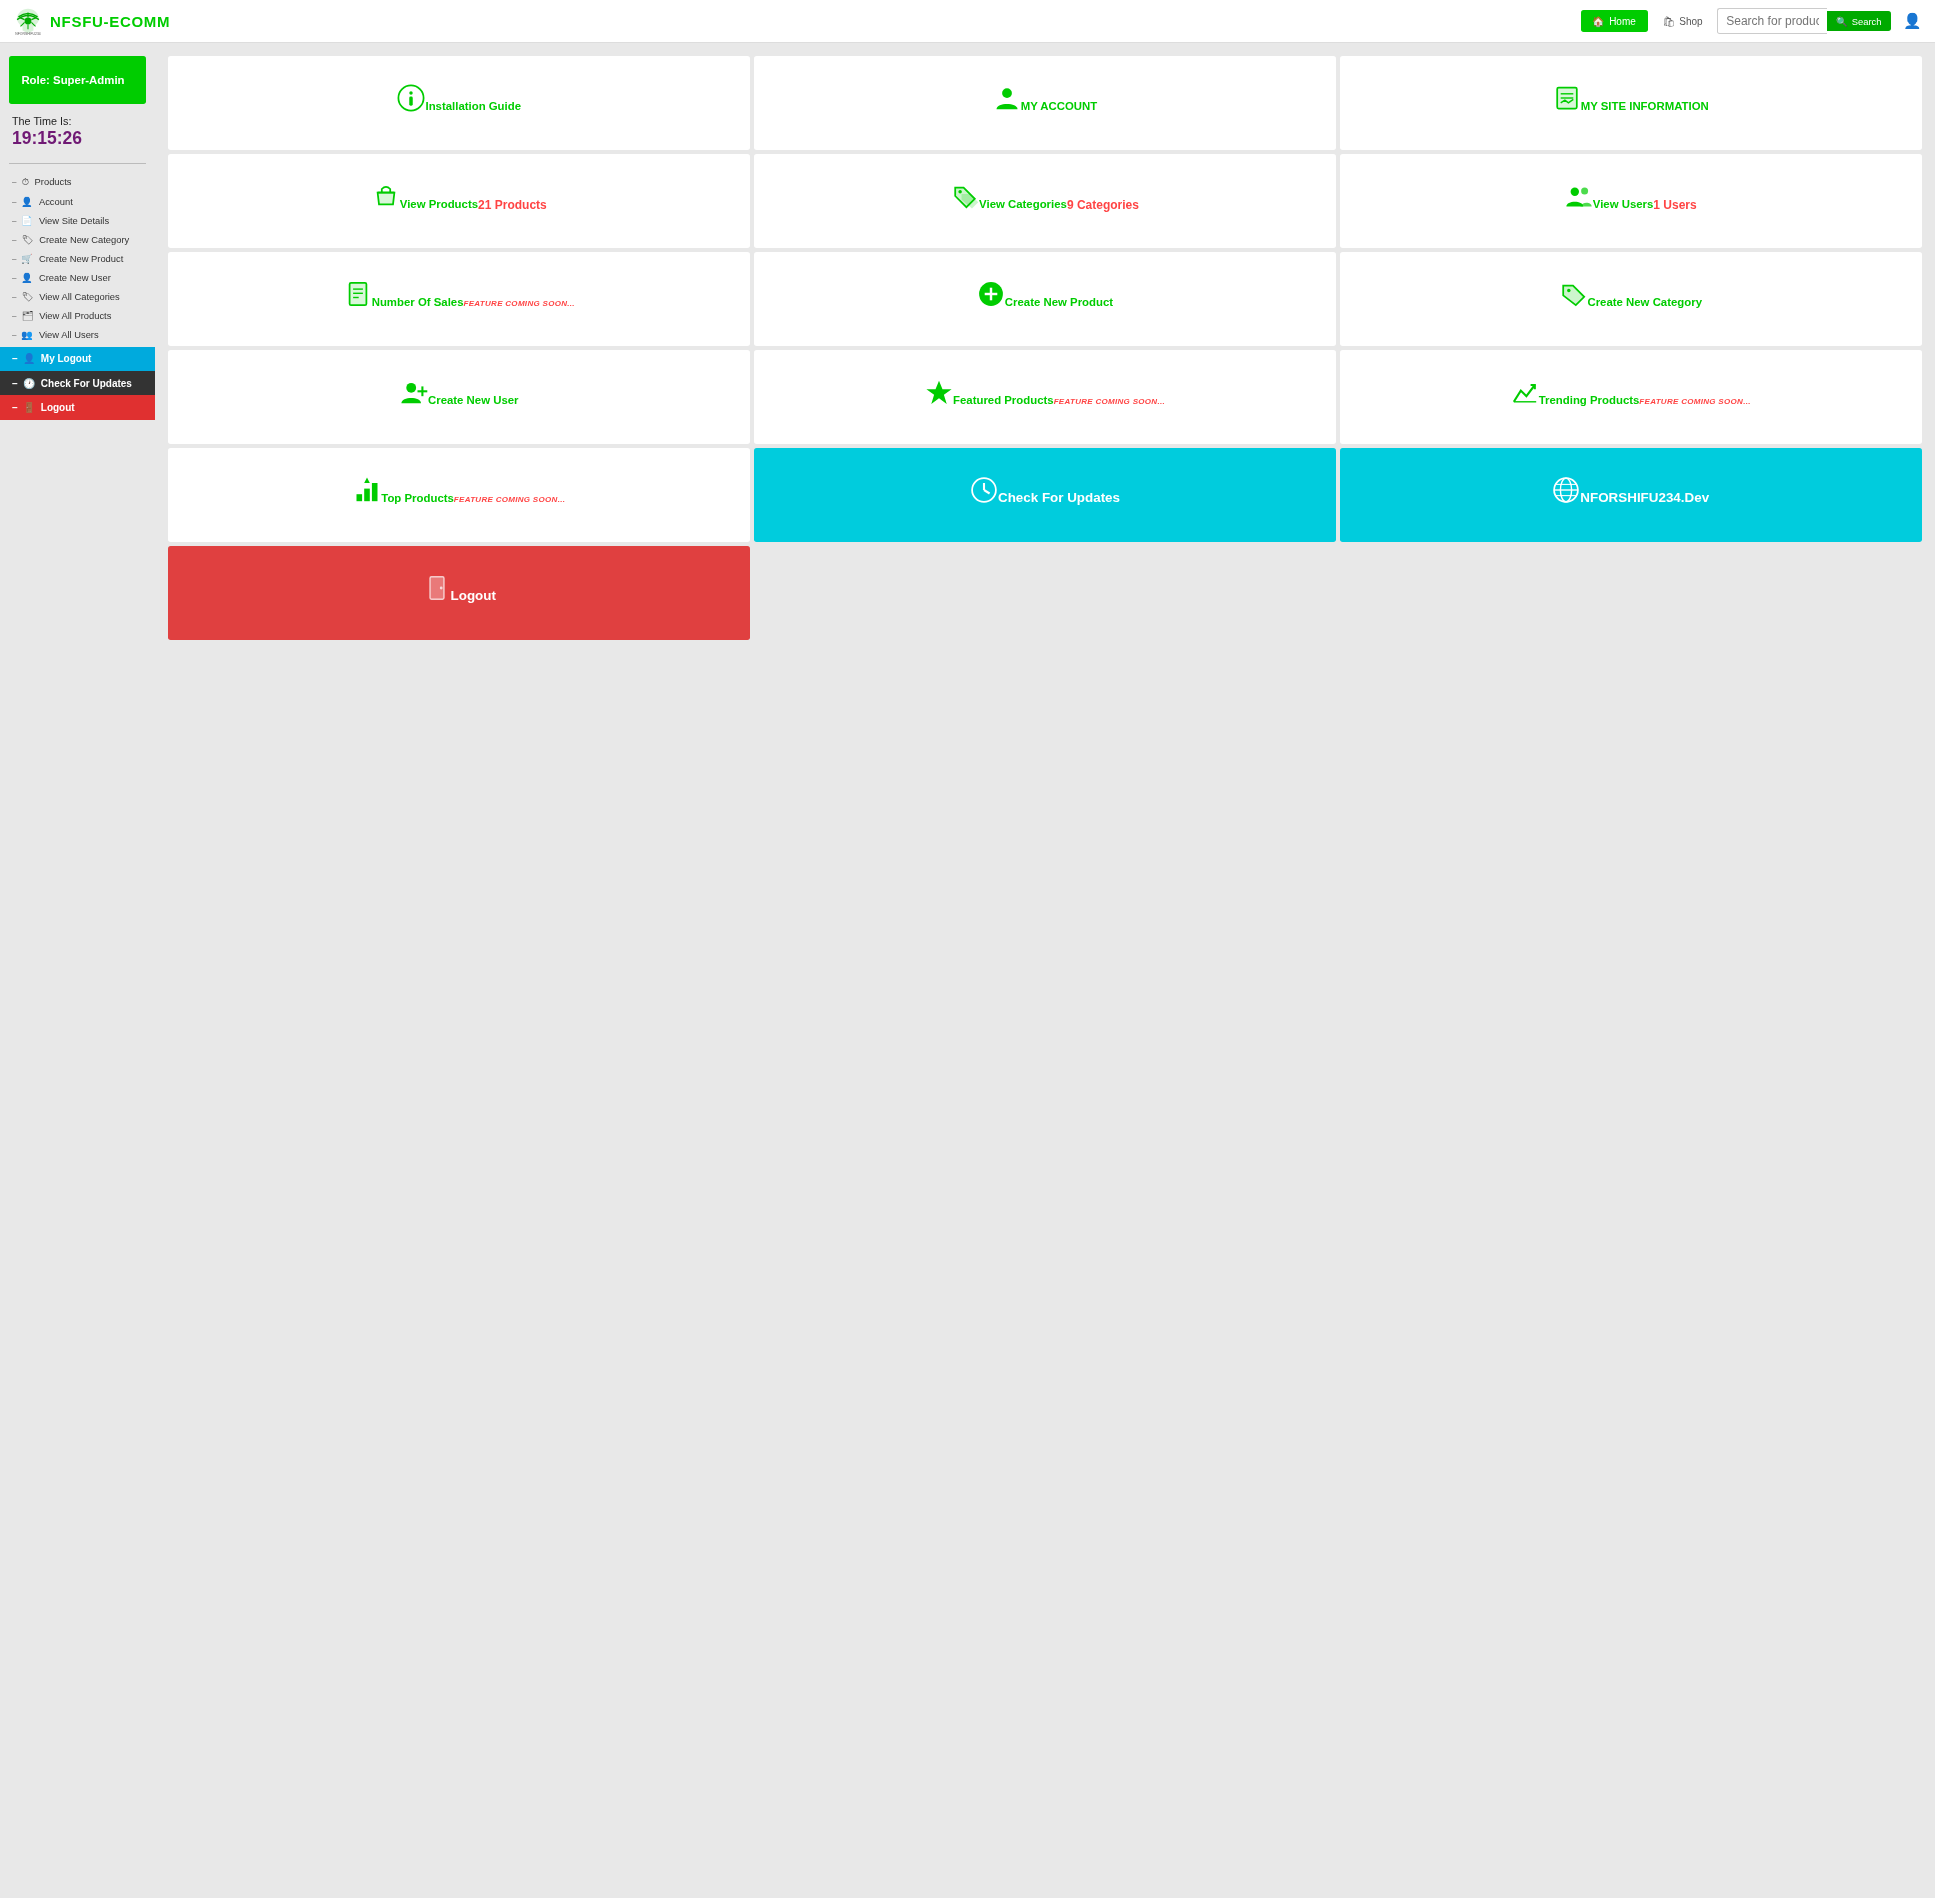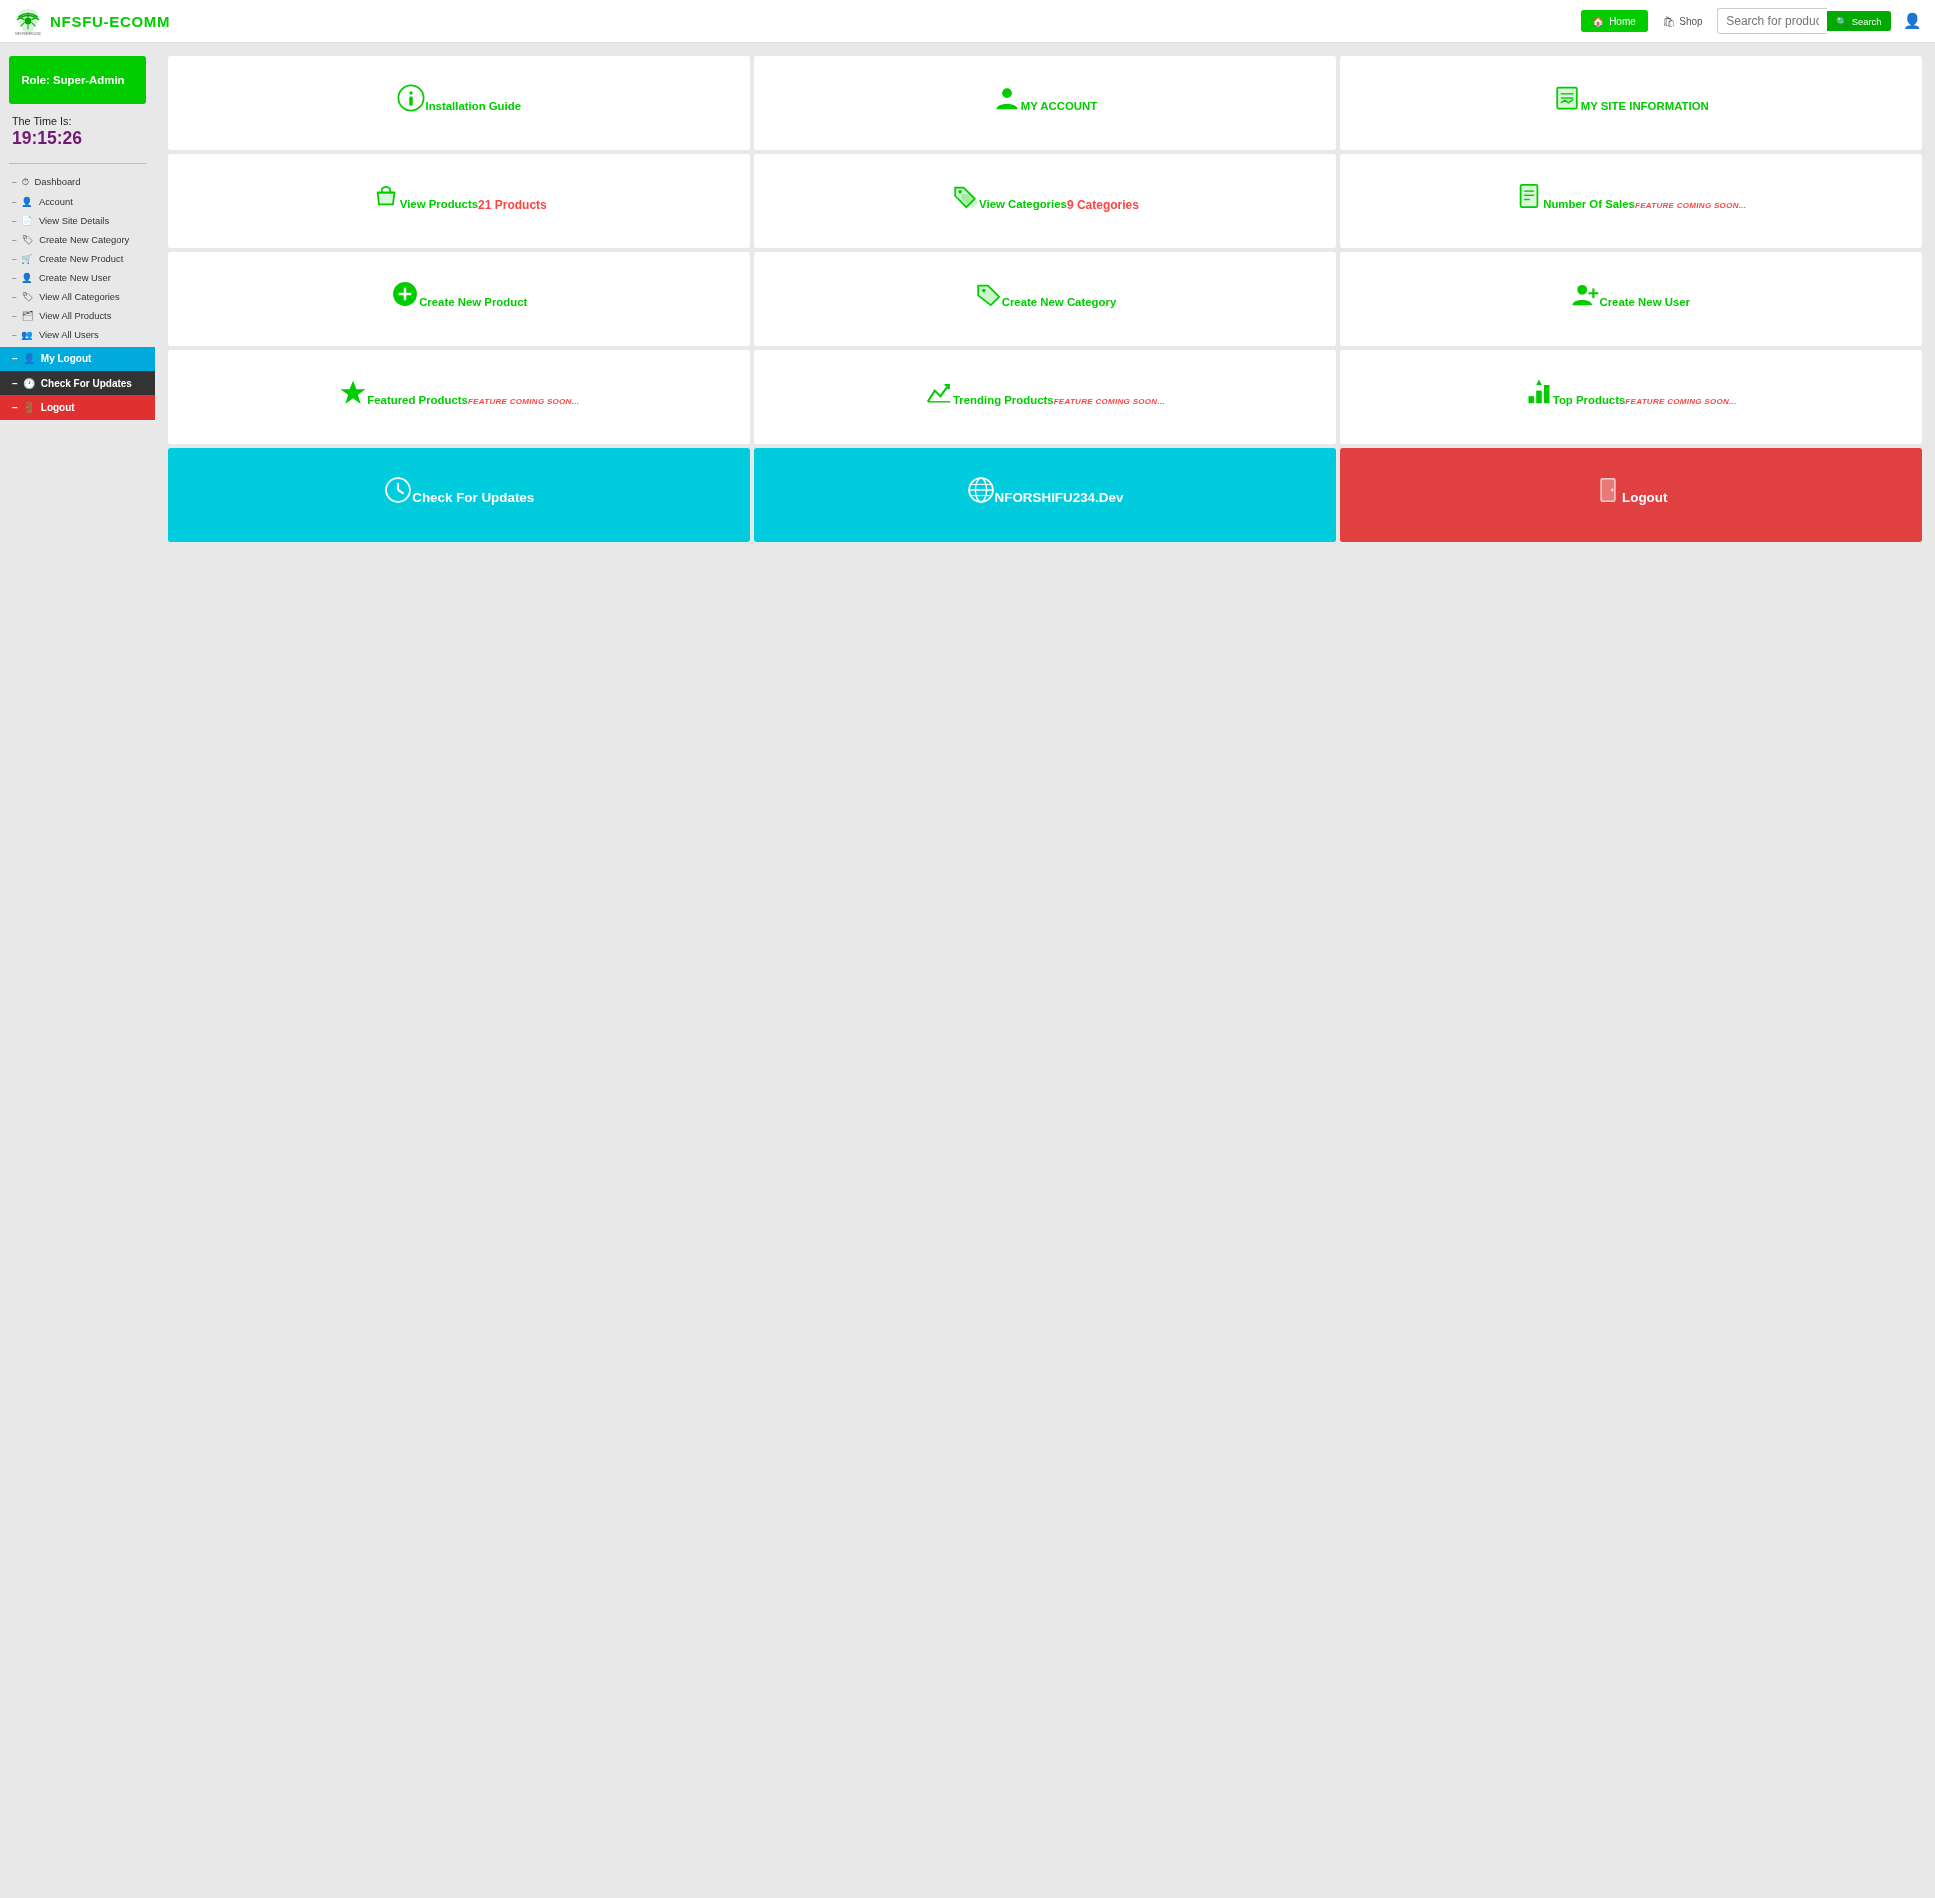--- a/index.html
+++ b/index.html
@@ -290,21 +290,21 @@
 
   <aside class="sidebar">
     <div class="role-badge">Role: Super-Admin</div>
     <div class="time-label">The Time Is:</div>
     <div class="time-value">19:15:26</div>
     <hr class="sidebar-divider">
     <ul class="sidebar-nav">
       <li>
           <span class="nav-dash">–</span>
           <span>⏱</span>
-          <span>Dashboard</span>
+          <span>Products</span>
         </li>
       <li>
           <span class="nav-dash">–</span>
           <span>👤</span>
           <span>Account</span>
         </li>
       <li>
           <span class="nav-dash">–</span>
           <span>📄</span>
           <span>View Site Details</span>
@@ -402,20 +402,30 @@
               <path d="M6 20 L6 8 L18 8 L34 24 L22 36 Z" fill="#00cc00" opacity="0.2"></path>
               <path d="M6 20 L6 8 L18 8 L34 24 L22 36 Z" stroke="#00cc00" stroke-width="2.5" fill="none"></path>
               <circle cx="13" cy="14" r="2.5" fill="#00cc00"></circle>
               <path d="M13 22 L13 14 L25 14 L37 26 L28 35 Z" fill="#00cc00" opacity="0.2" transform="translate(2,3)"></path>
             </svg></div>
           <div class="card-title">View Categories</div>
           <div class="card-count">9 Categories</div>
         </div>
         <div class="card">
           <div class="card-icon"><svg viewBox="0 0 40 40" class="icon-svg">
+              <circle cx="14" cy="14" r="6" fill="#00cc00"></circle>
+              <path d="M2 35 C2 26 26 26 26 35" fill="#00cc00"></path>
+              <circle cx="28" cy="13" r="5" fill="#00cc00" opacity="0.7"></circle>
+              <path d="M22 35 C24 28 38 28 38 35" fill="#00cc00" opacity="0.7"></path>
+            </svg></div>
+          <div class="card-title">View Users</div>
+          <div class="card-count">1 Users</div>
+        </div>
+        <div class="card">
+          <div class="card-icon"><svg viewBox="0 0 40 40" class="icon-svg">
               <rect x="8" y="4" width="24" height="32" rx="2" fill="#00cc00" opacity="0.15"></rect>
               <rect x="8" y="4" width="24" height="32" rx="2" stroke="#00cc00" stroke-width="2.5" fill="none"></rect>
               <line x1="13" y1="13" x2="27" y2="13" stroke="#00cc00" stroke-width="2"></line>
               <line x1="13" y1="19" x2="27" y2="19" stroke="#00cc00" stroke-width="2"></line>
               <line x1="13" y1="25" x2="21" y2="25" stroke="#00cc00" stroke-width="2"></line>
             </svg></div>
           <div class="card-title">Number Of Sales</div>
           <div class="card-sub">FEATURE COMING SOON...</div>
         </div>
         <div class="card">

